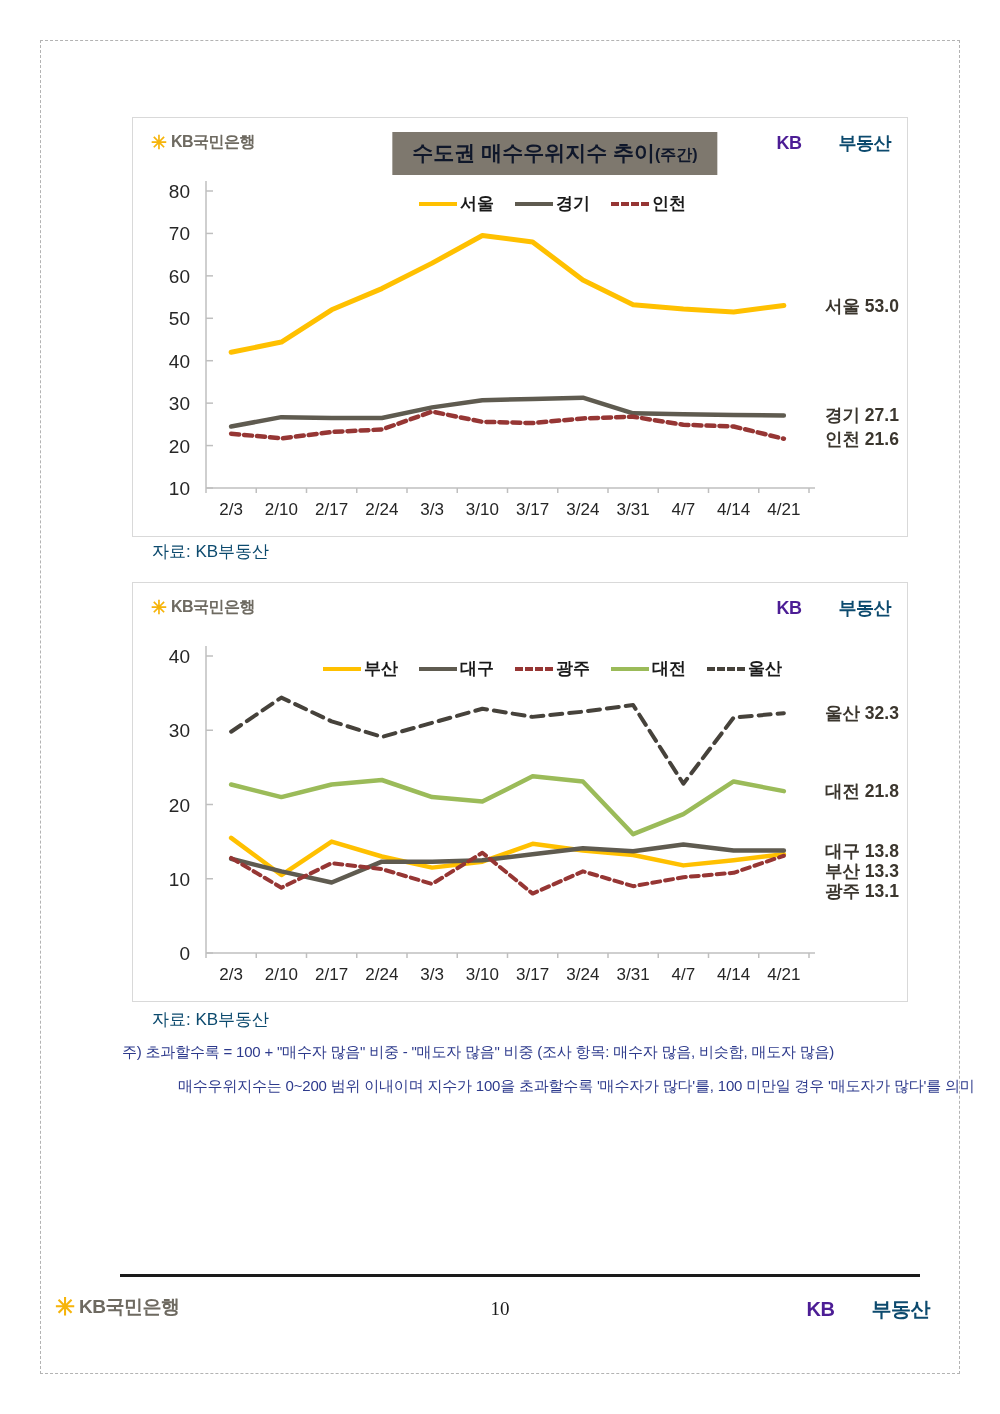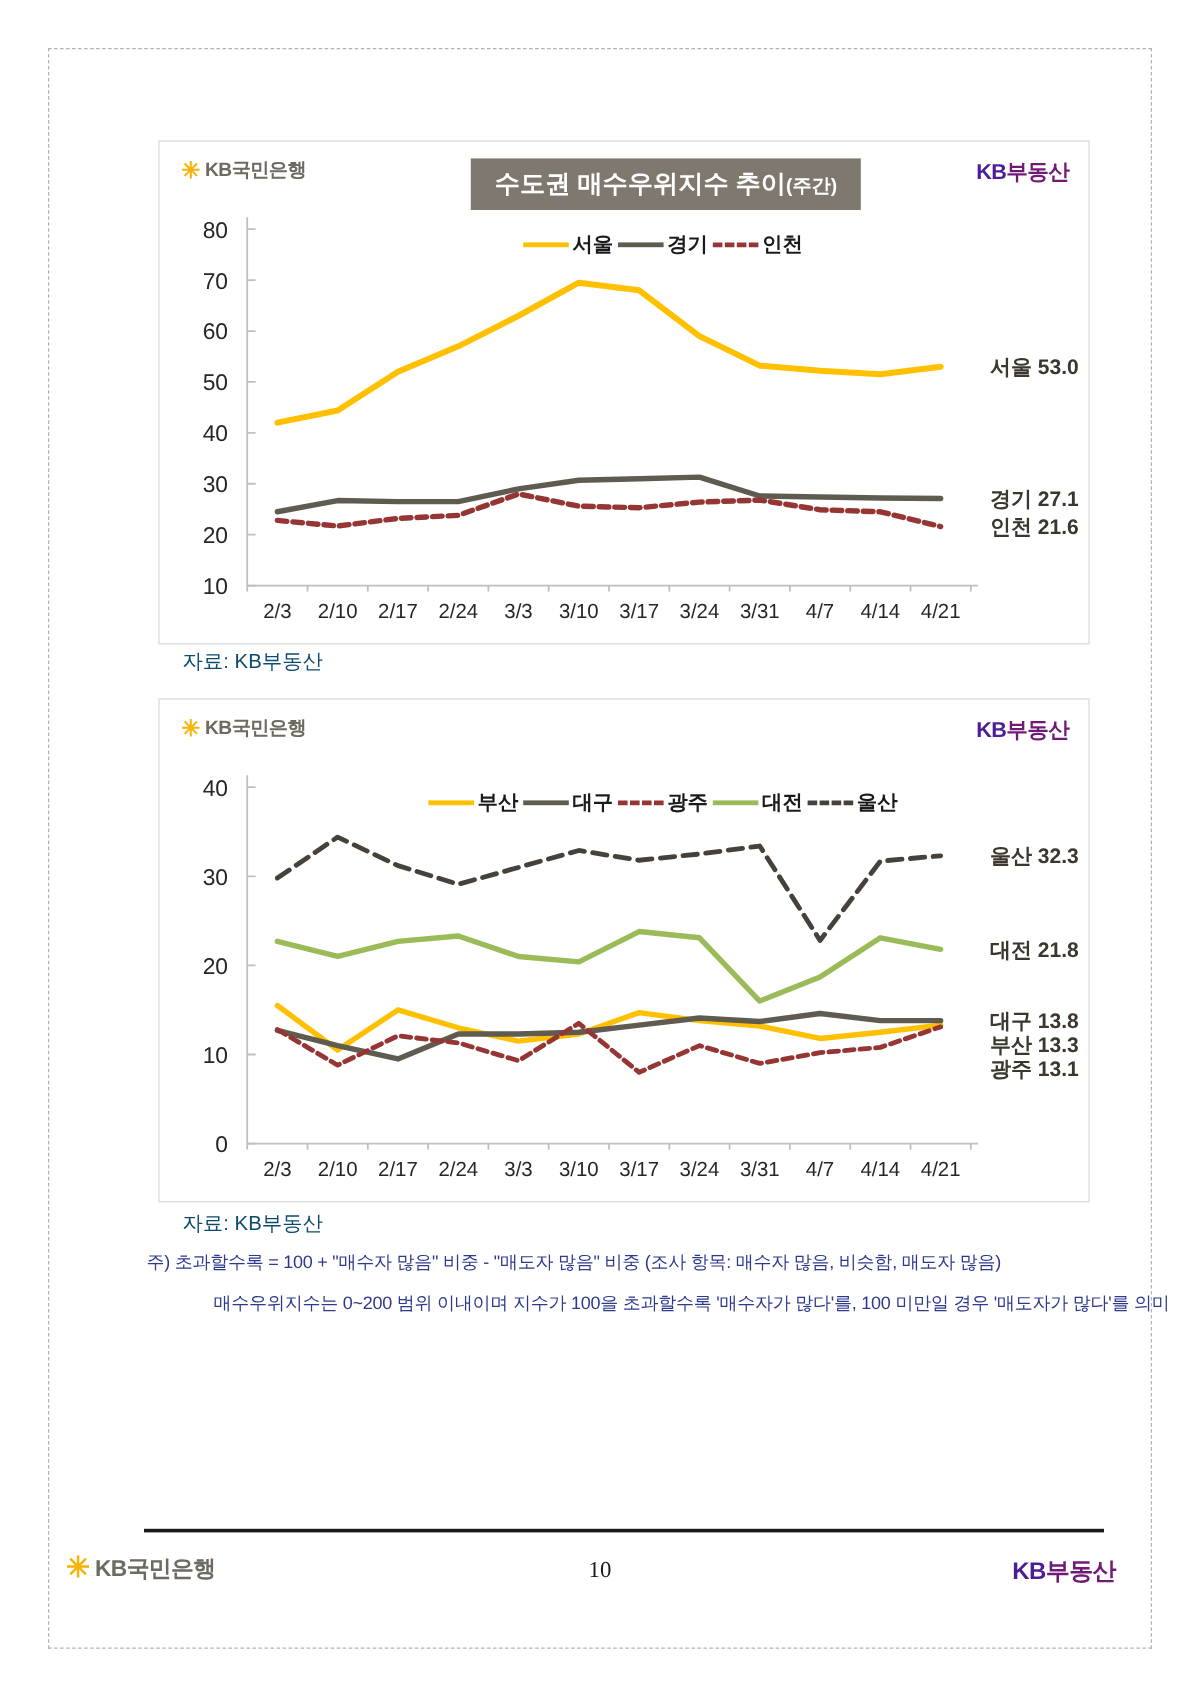--- a/index.html
+++ b/index.html
@@ -10,29 +10,29 @@
   .chart-card { position:absolute; left:132px; width:776px; height:420px;
                 background:#fff; border:1px solid #d9d9d9; }
   .card-1 { top:117px; }
   .card-2 { top:582px; }
 
   .bank-logo { position:absolute; left:18px; top:14px; display:flex; align-items:center; gap:4px; }
   .bank-star { color:#f6b40a; font-size:19px; font-weight:bold; line-height:1; }
   .bank-name { color:#6e6a61; font-size:16px; font-weight:bold; letter-spacing:-0.5px;text-align:right; }
   .realty-logo { position:absolute; right:16px; top:13px; font-weight:bold; font-size:18px; letter-spacing:-0.5px; }
   .realty-kb { color:#4c1d95; }
-  .realty-txt { color:#701a75; }
+  .realty-txt { color:#0c4a6e;margin-left:37px; }
 
   .title-bar { position:absolute; top:14px; left:50%; transform:translateX(calc(-50% + 35px));
-               background:#7e786e; color:#ffffff; padding:7px 20px 8px; white-space:nowrap; }
+               background:#7e786e; color:#0f172a; padding:7px 20px 8px; white-space:nowrap; }
   .title-main { font-size:21px; font-weight:bold; }
   .title-suffix { font-size:16px; font-weight:bold; }
 
   .legend { position:absolute; left:73px; right:8px; top:74px; display:flex;
-            justify-content:center; align-items:flex-start; gap:4px; }
+            justify-content:center; align-items:flex-start; gap:21px; }
   .leg-item { display:flex; align-items:center; gap:3px; }
   .swatch { width:38px; height:0; border-top-width:4px; border-top-style:solid; display:inline-block; }
   .leg-label { font-size:17px; font-weight:bold; color:#1a1a1a; }
 
   svg.chart { position:absolute; left:0; top:0; }
   svg text { font-family:"Liberation Sans", sans-serif; }
   .ytick  { font-size:19px; fill:#262626; }
   .xtick  { font-size:17px; fill:#262626; }
   .endlab { font-size:17.5px; font-weight:bold; fill:#3b362e; }
 

